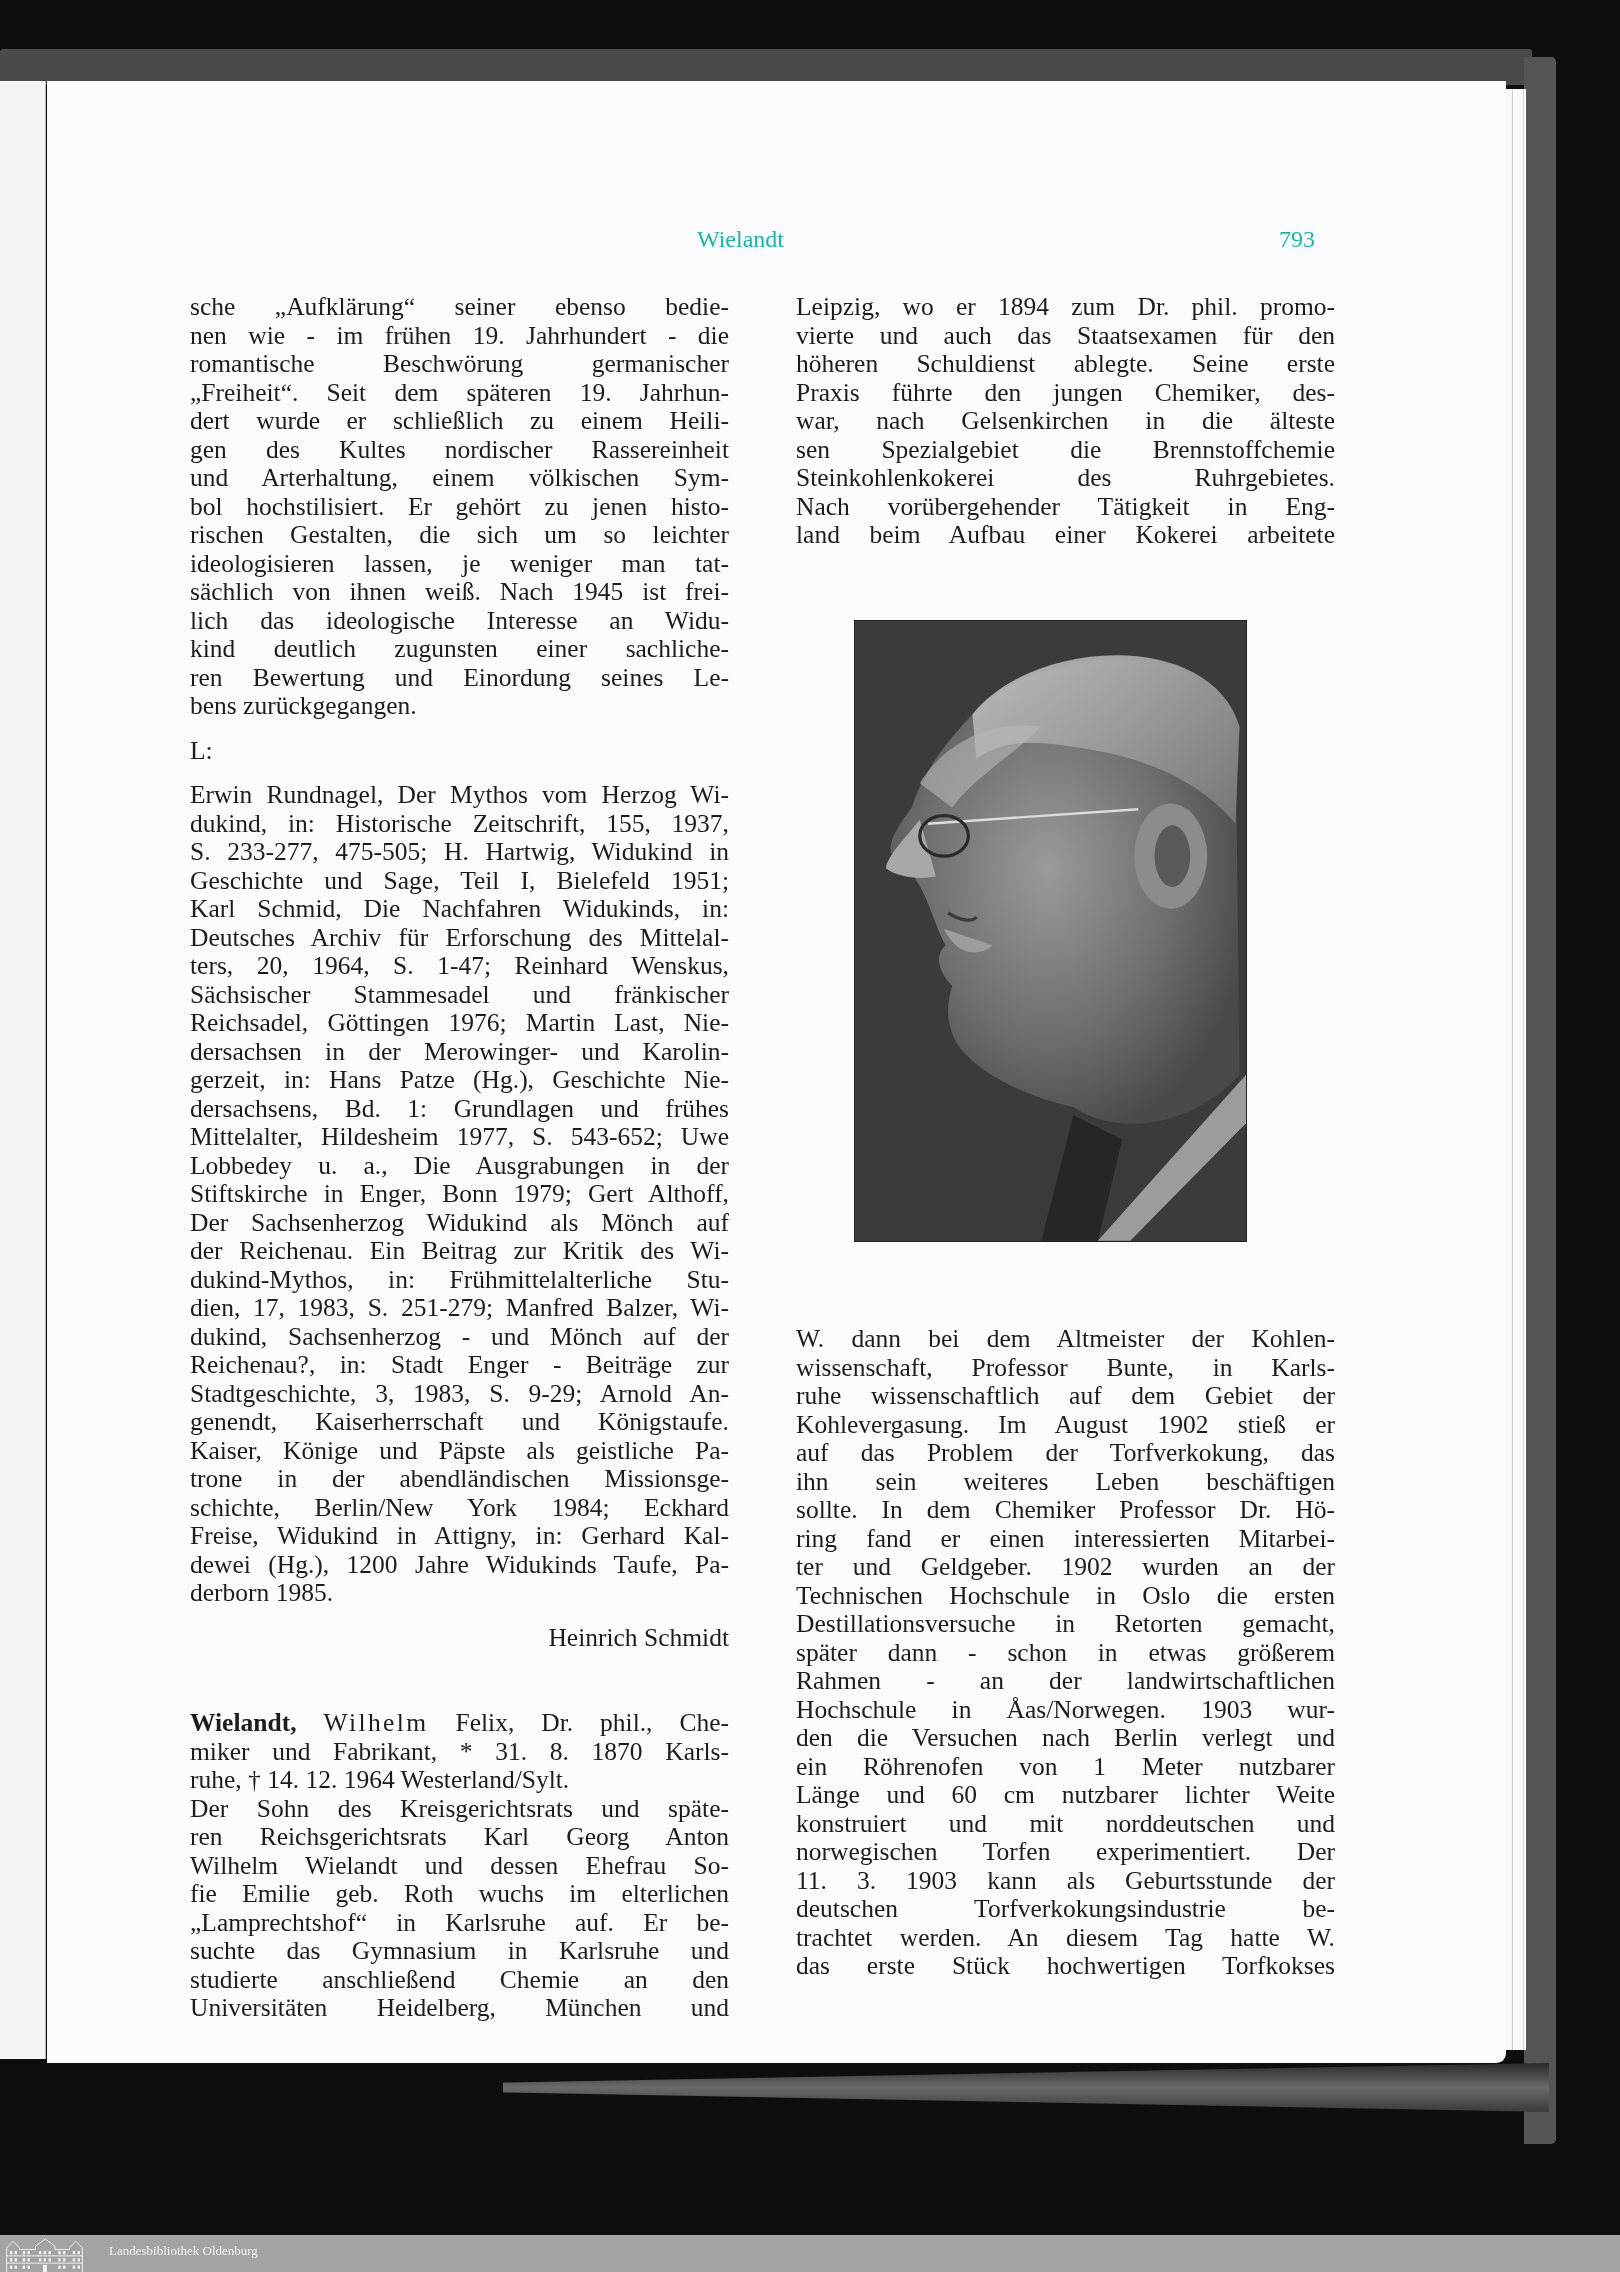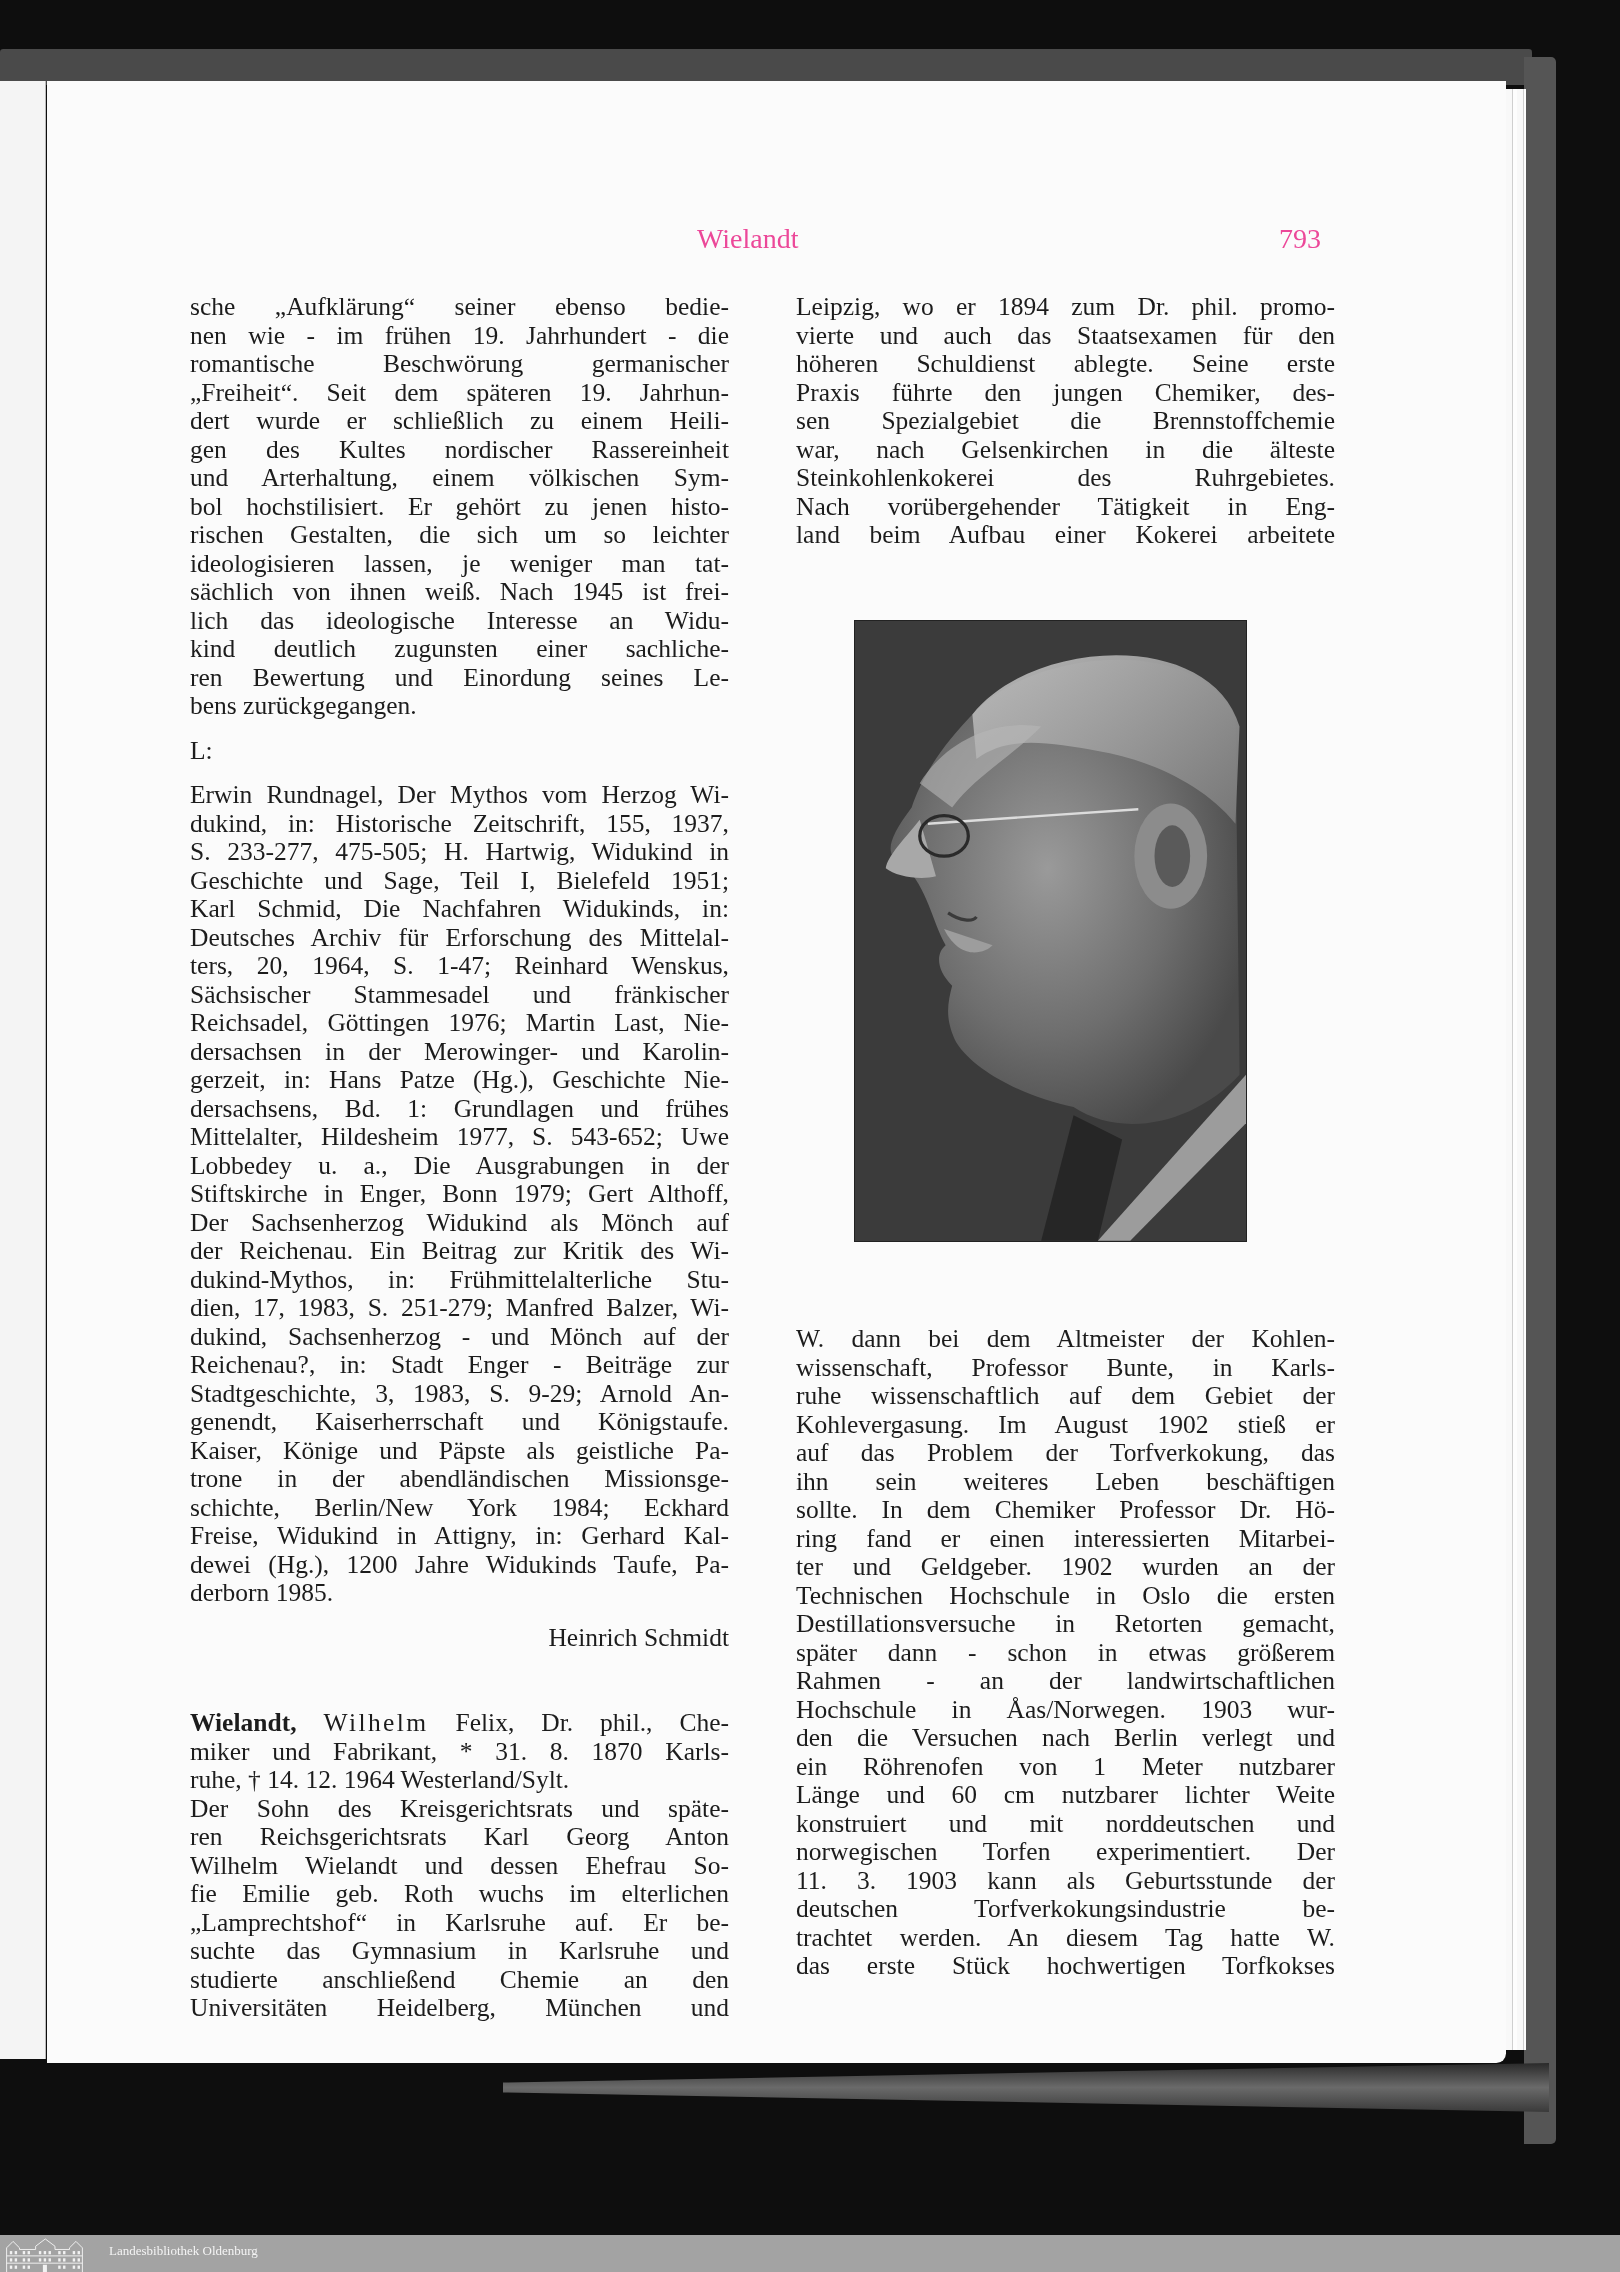--- a/index.html
+++ b/index.html
@@ -31,21 +31,21 @@
     position:absolute; left:47px; top:81px; width:1459px; height:1982px;
     background:#fbfbfb;
     border-bottom-right-radius:9.7px;
   }
   .page-edges {
     position:absolute; left:1494px; top:89px; width:32px; height:1961px;
     background:repeating-linear-gradient(90deg,#f8f8f8 0 6.5px,#cfcfcf 6.5px 7.3px,#fdfdfd 7.3px 11.3px);
   }
   
   .running-head {
-    position:absolute; top:223px; font-size:28px; line-height:32px; color:#ec4899;
+    position:absolute; top:223px; font-size:24px; line-height:32px; color:#14b8a6;
   }
   .rh-title { left:697px; }
   .rh-num { left:1279px; }
   
   .col {
     position:absolute; width:571px;
     font-size:25.5px; line-height:28.5px;
     text-align:justify; hyphens:none;
   }
   .col p { margin:16px; }
@@ -158,22 +158,22 @@
     <span class="line">Universitäten Heidelberg, München und</span>
   </p>
 </div>
 
 <div class="col col-right-top">
   <p>
     <span class="line">Leipzig, wo er 1894 zum Dr. phil. promo-</span>
     <span class="line">vierte und auch das Staatsexamen für den</span>
     <span class="line">höheren Schuldienst ablegte. Seine erste</span>
     <span class="line">Praxis führte den jungen Chemiker, des-</span>
+    <span class="line">war, nach Gelsenkirchen in die älteste</span>
     <span class="line">sen Spezialgebiet die Brennstoffchemie</span>
-    <span class="line">war, nach Gelsenkirchen in die älteste</span>
     <span class="line">Steinkohlenkokerei des Ruhrgebietes.</span>
     <span class="line">Nach vorübergehender Tätigkeit in Eng-</span>
     <span class="line">land beim Aufbau einer Kokerei arbeitete</span>
   </p>
 </div>
 
 <div class="portrait" title="Black-and-white profile portrait of Wilhelm Felix Wielandt wearing glasses, facing left">
   <svg width="391" height="620" viewBox="0 0 483 765">
     <defs>
       <radialGradient id="face" cx="0.45" cy="0.45" r="0.6">

